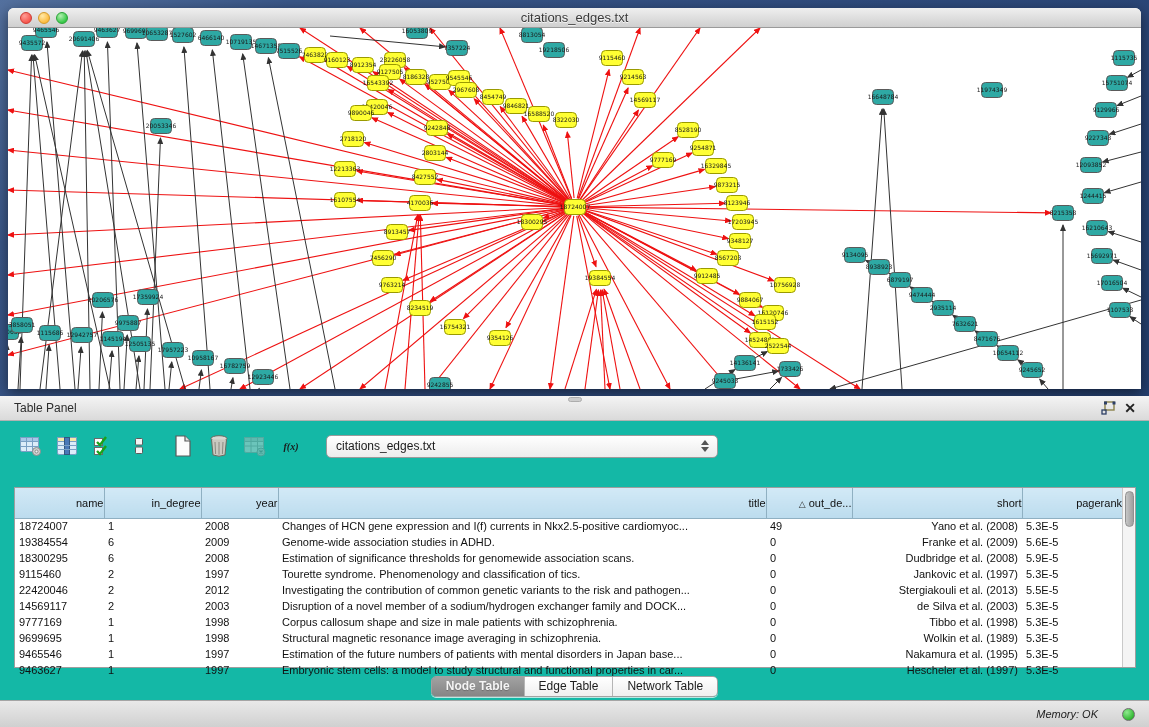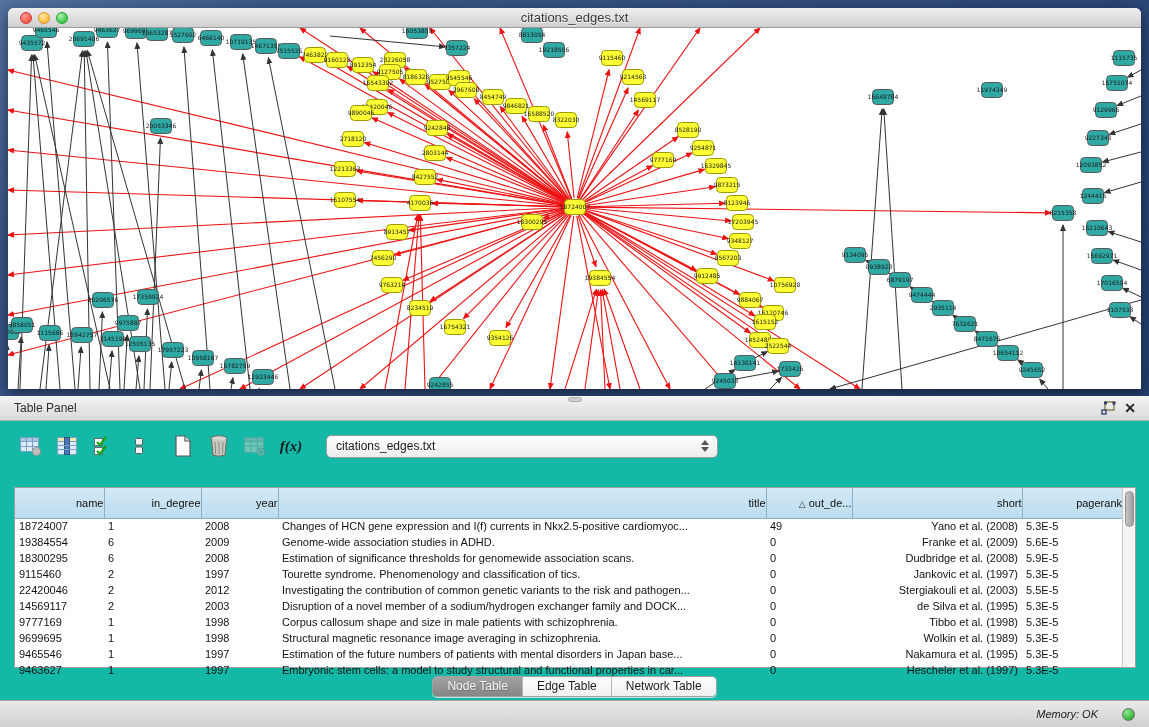--- a/index.html
+++ b/index.html
@@ -30,21 +30,21 @@
   .panel-header .ptitle { margin-left:14px; font-size:12px; color:#2d2d2d; }
   .panel-header .spacer { flex:1; }
   .panel-hbtn { width:22px; height:18px; display:flex; align-items:center; justify-content:center; cursor:default; }
   .close-x { font-size:14px; font-weight:bold; color:#222; line-height:14px; }
   .notch { position:absolute; left:50%; top:1px; transform:translateX(-50%);
            width:14px; height:5px; border-radius:3px; background:#cdcdcd; border:1px solid #adadad; }
 
   .toolbar { display:flex; align-items:center; padding:14px 0 10px 16px; height:46px; }
   .tbtn { width:30px; height:28px; display:flex; align-items:center; justify-content:center; margin-right:6px; }
   .tbtn.disabled { opacity:.45; }
-  .fx { font-family:"Liberation Serif", serif; font-style:italic; font-weight:bold; font-size:15px; color:#1a1a1a; }
+  .fx { font-family:"Liberation Serif", serif; font-style:italic; font-weight:bold; font-size:10px; color:#1a1a1a; }
   .combo { margin-left:14px; width:392px; height:23px; border:1px solid #9b9b9b; border-radius:5px;
            background:linear-gradient(#ffffff,#ececec); display:flex; align-items:center; position:relative; }
   .combo .cval { font-size:12px; color:#1a1a1a; margin-left:9px; flex:1; }
   .combo .arrows { width:18px; display:flex; flex-direction:column; align-items:center; gap:2px; margin-right:3px; }
   .tri-up   { width:0; height:0; border-left:4px solid transparent; border-right:4px solid transparent; border-bottom:5px solid #555; }
   .tri-down { width:0; height:0; border-left:4px solid transparent; border-right:4px solid transparent; border-top:5px solid #555; }
 
   .table-wrap { position:absolute; left:14px; top:91px; width:1122px; height:181px;
                 background:#fff; border:1px solid #9e9e9e; display:flex; }
   table { border-collapse:collapse; table-layout:fixed; width:1107px; }
@@ -60,21 +60,21 @@
   .vthumb { position:absolute; left:2px; top:3px; width:9px; height:36px; border-radius:5px;
             background:linear-gradient(90deg,#c6c6c6,#9f9f9f); border:1px solid #909090; }
 
   .tabstrip { position:absolute; left:0; top:276px; width:1149px; height:28px;
               display:flex; align-items:center; justify-content:center; }
   .segmented { display:flex; border:1px solid #a2a2a2; border-radius:5px; overflow:hidden; height:21px;
                box-shadow:0 1px 0 rgba(255,255,255,.7); }
   .seg { padding:0 14px; font-size:12px; display:flex; align-items:center; background:linear-gradient(#ffffff,#efefef);
          color:#1c1c1c; border-left:1px solid #b5b5b5; }
   .seg:first-child { border-left:none; }
-  .seg.selected { background:linear-gradient(#a2a2a2,#858585); color:#f5f5f5; text-shadow:0 1px 1px rgba(0,0,0,.25); }
+  .seg.selected { background:linear-gradient(#a2a2a2,#858585); color:#f5f5f5; text-shadow:0 1px 1px rgba(0,0,0,.25);font-weight:bold; }
 
   .statusbar { position:absolute; left:0; top:304px; width:1149px; height:27px;
                background:linear-gradient(#e9e9e9,#d0d0d0); border-top:1px solid #a5a5a5;
                display:flex; align-items:center; justify-content:flex-end; }
   .mem-label { font-size:11px; color:#222; margin-right:24px;font-style:italic; }
   .mem-dot { width:13px; height:13px; border-radius:50%; margin-right:14px;
              background:radial-gradient(circle at 35% 30%,#8fe98f,#2db52d 75%); border:1px solid #6e6e6e; }
 </style>
 </head>
 <body>
@@ -819,30 +819,30 @@
             <td>0</td>
             <td class="c-center">Jankovic et al. (1997)</td>
             <td>5.3E-5</td>
           </tr>
           <tr>
             <td>22420046</td>
             <td>2</td>
             <td>2012</td>
             <td>Investigating the contribution of common genetic variants to the risk and pathogen...</td>
             <td>0</td>
-            <td class="c-center">Stergiakouli et al. (2003)</td>
+            <td class="c-center">Stergiakouli et al. (2013)</td>
             <td>5.5E-5</td>
           </tr>
           <tr>
             <td>14569117</td>
             <td>2</td>
             <td>2003</td>
             <td>Disruption of a novel member of a sodium/hydrogen exchanger family and DOCK...</td>
             <td>0</td>
-            <td class="c-center">de Silva et al. (1995)</td>
+            <td class="c-center">de Silva et al. (2003)</td>
             <td>5.3E-5</td>
           </tr>
           <tr>
             <td>9777169</td>
             <td>1</td>
             <td>1998</td>
             <td>Corpus callosum shape and size in male patients with schizophrenia.</td>
             <td>0</td>
             <td class="c-center">Tibbo et al. (1998)</td>
             <td>5.3E-5</td>

